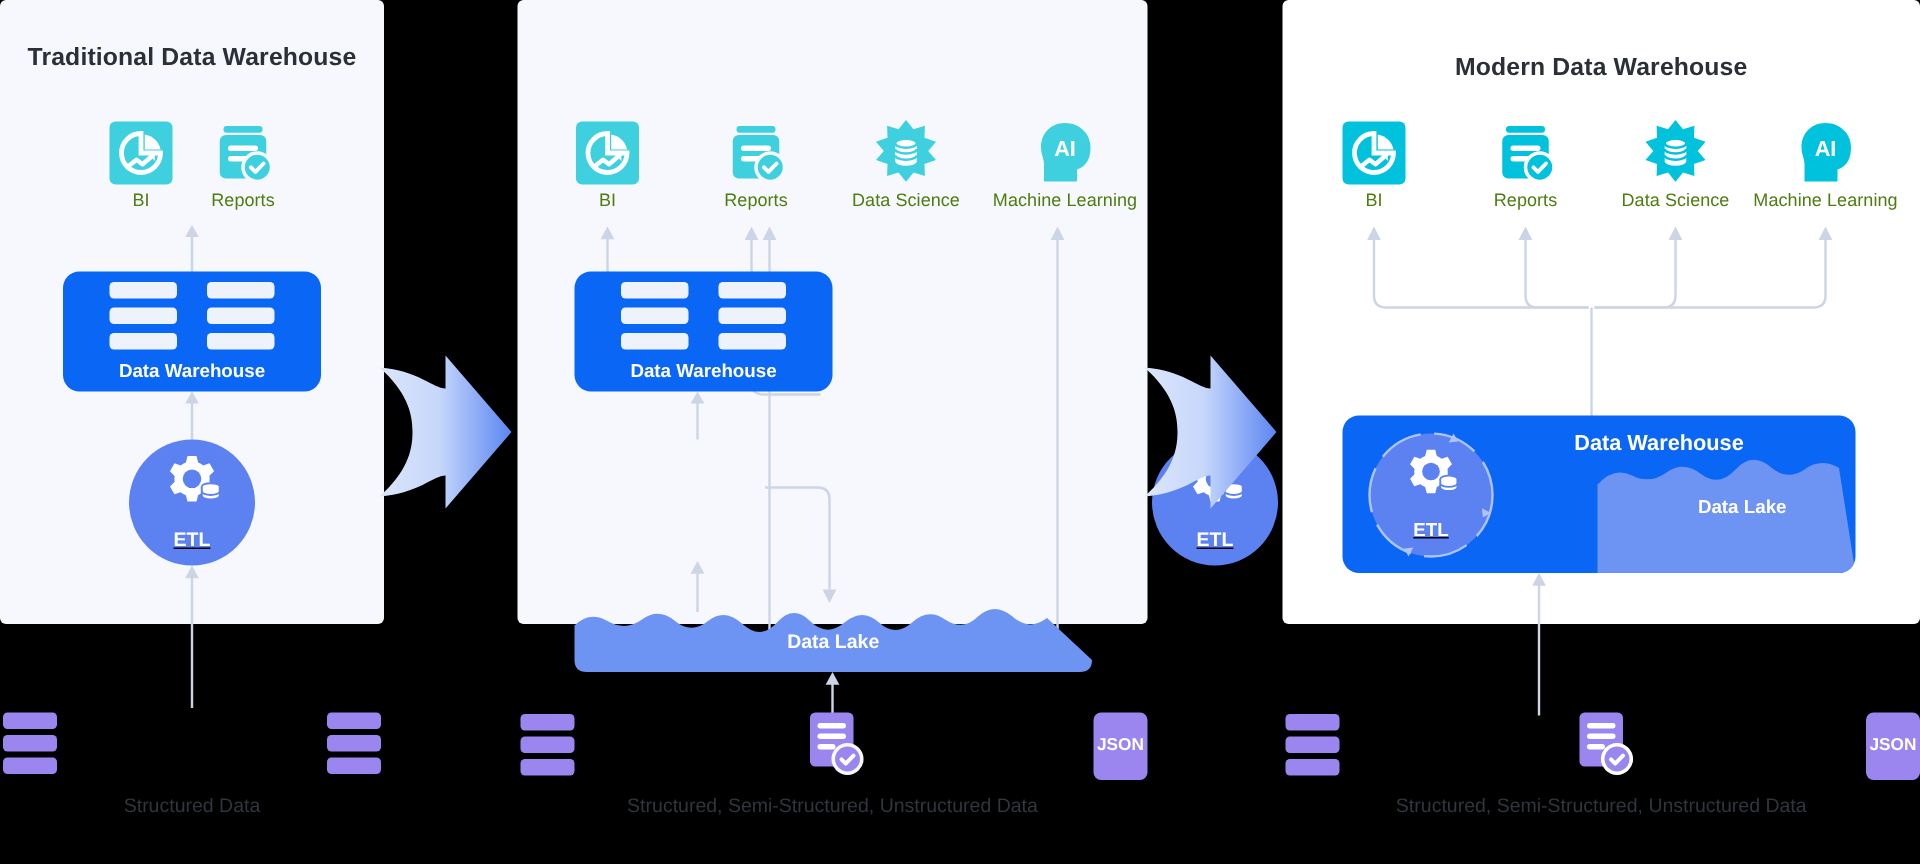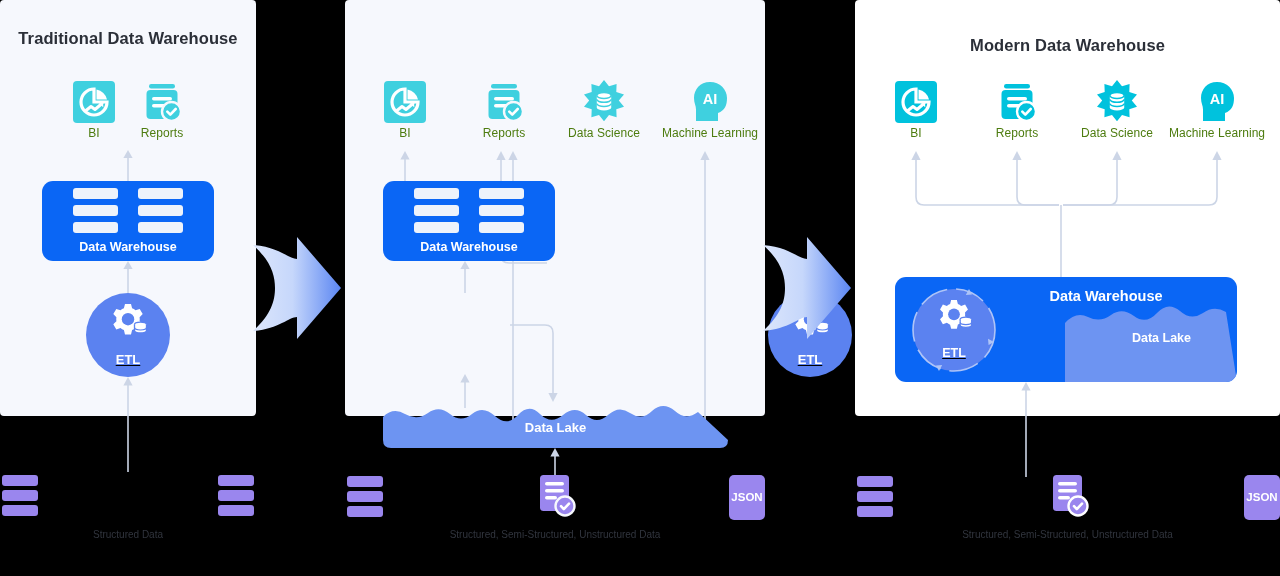--- a/index.html
+++ b/index.html
@@ -60,21 +60,21 @@
   .lake { position:absolute; }
   .lake-label {
     position:absolute; left:0; right:0; text-align:center;
     color:#fff; font-size:13px; font-weight:bold;
   }
 
   
   .sources { position:absolute; display:flex; justify-content:space-between; }
   .source-caption {
     position:absolute; left:0; right:0; text-align:center;
-    font-size:10px; color:#31353e; white-space:nowrap;
+    font-size:13px; color:#31353e; white-space:nowrap;
   }
   .json-tile {
     width:36px; height:45px; border-radius:5px; background:#9a86ee;
     display:flex; align-items:center; justify-content:center;
     color:#fff; font-size:11.5px; font-weight:bold;
   }
 
   
   #modern-dw-box {
     position:absolute; left:895px; top:277px; width:342px; height:105px;

